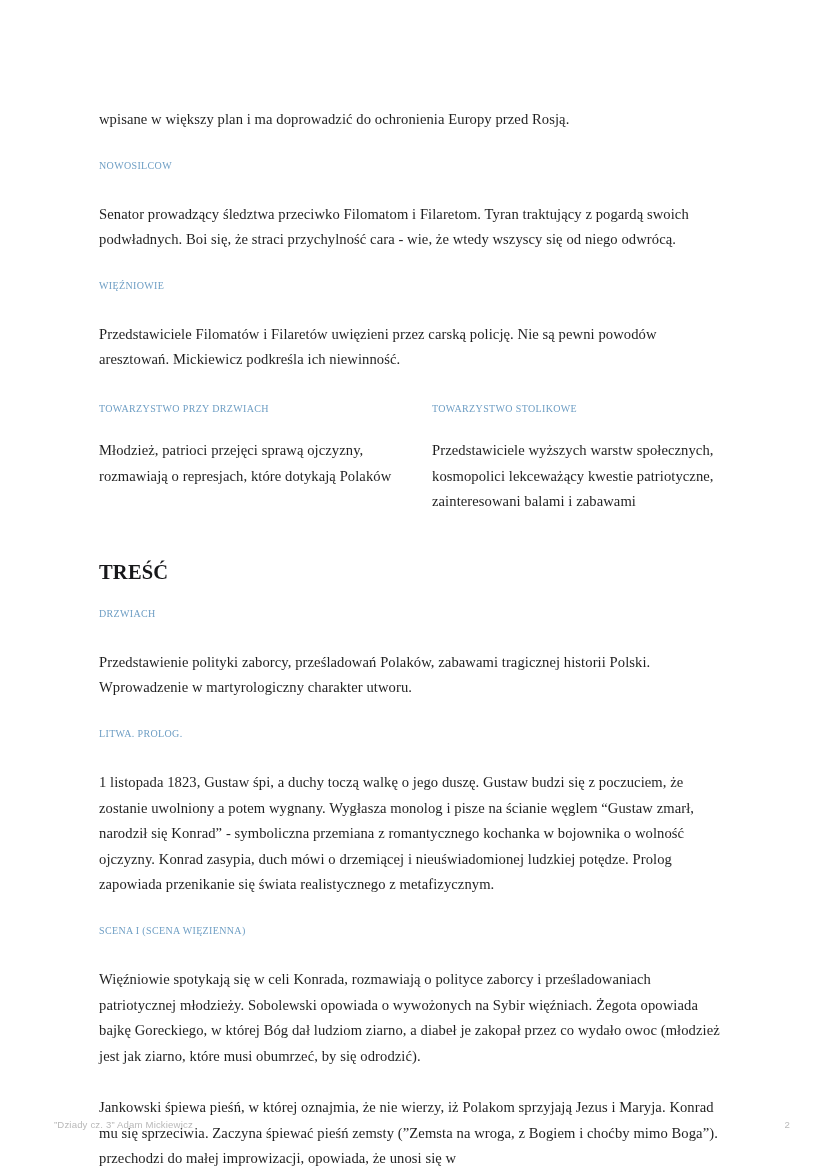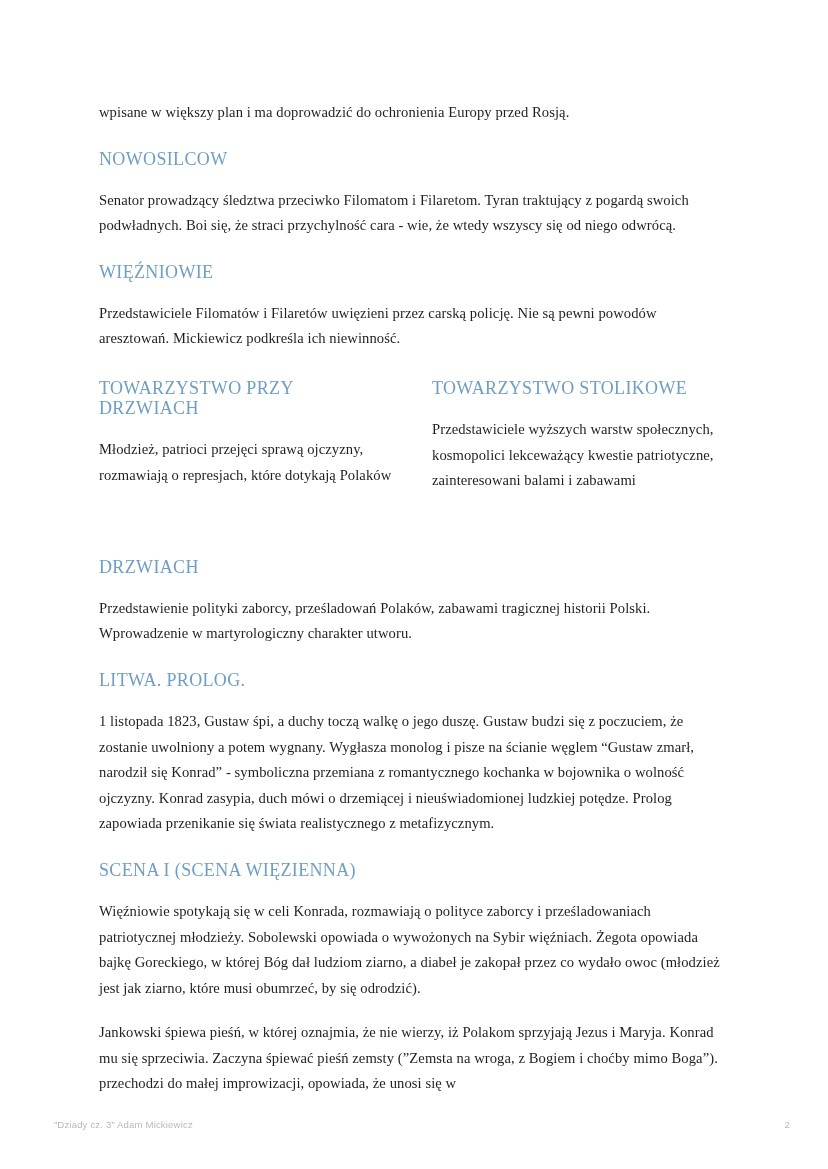--- a/index.html
+++ b/index.html
@@ -28,36 +28,36 @@
   
   .content {
     position: absolute;
     left: 99px;
     top: 100px;
     width: 630px;
   }
 
   
   .para {
-    margin: 0 0 0 0;
+    margin: 7px 0 0 0;
     font-size: 14.6px;
     line-height: 25.6px;
     color: #1f1f1f;
     text-align: left;
     letter-spacing: 0.08px;
   }
 
   .block-gap-sm { height: 19px; }
   .block-gap-md { height: 23px; }
   .block-gap-lg { height: 26px; }
   .block-gap-xl { height: 44px; }
 
   .subhead {
     margin: 0;
-    font-size: 18px;
+    font-size: 10px;
     line-height: 20px;
     font-weight: 400;
     color: #6e9ec4;
     letter-spacing: 0.35px;
   }
 
   .section-title {
     margin: 0;
     font-size: 20.5px;
     line-height: 26px;
@@ -134,20 +134,21 @@
         <p class="para">Młodzież, patrioci przejęci sprawą ojczyzny, rozmawiają o represjach, które dotykają Polaków</p>
       </div>
       <div class="col">
         <h3 class="subhead">TOWARZYSTWO STOLIKOWE</h3>
         <p class="para">Przedstawiciele wyższych warstw społecznych, kosmopolici lekceważący kwestie patriotyczne, zainteresowani balami i zabawami</p>
       </div>
     </div>
 
     <div class="block-gap-xl"></div>
 
+    <h2 class="section-title">TREŚĆ</h2>
 
     <div class="block-gap-sm"></div>
 
     <h3 class="subhead">DRZWIACH</h3>
     <div class="block-gap-sm"></div>
     <p class="para">Przedstawienie polityki zaborcy, prześladowań Polaków, zabawami tragicznej historii Polski. Wprowadzenie w martyrologiczny charakter utworu.</p>
 
     <div class="block-gap-md"></div>
 
     <h3 class="subhead">LITWA. PROLOG.</h3>

